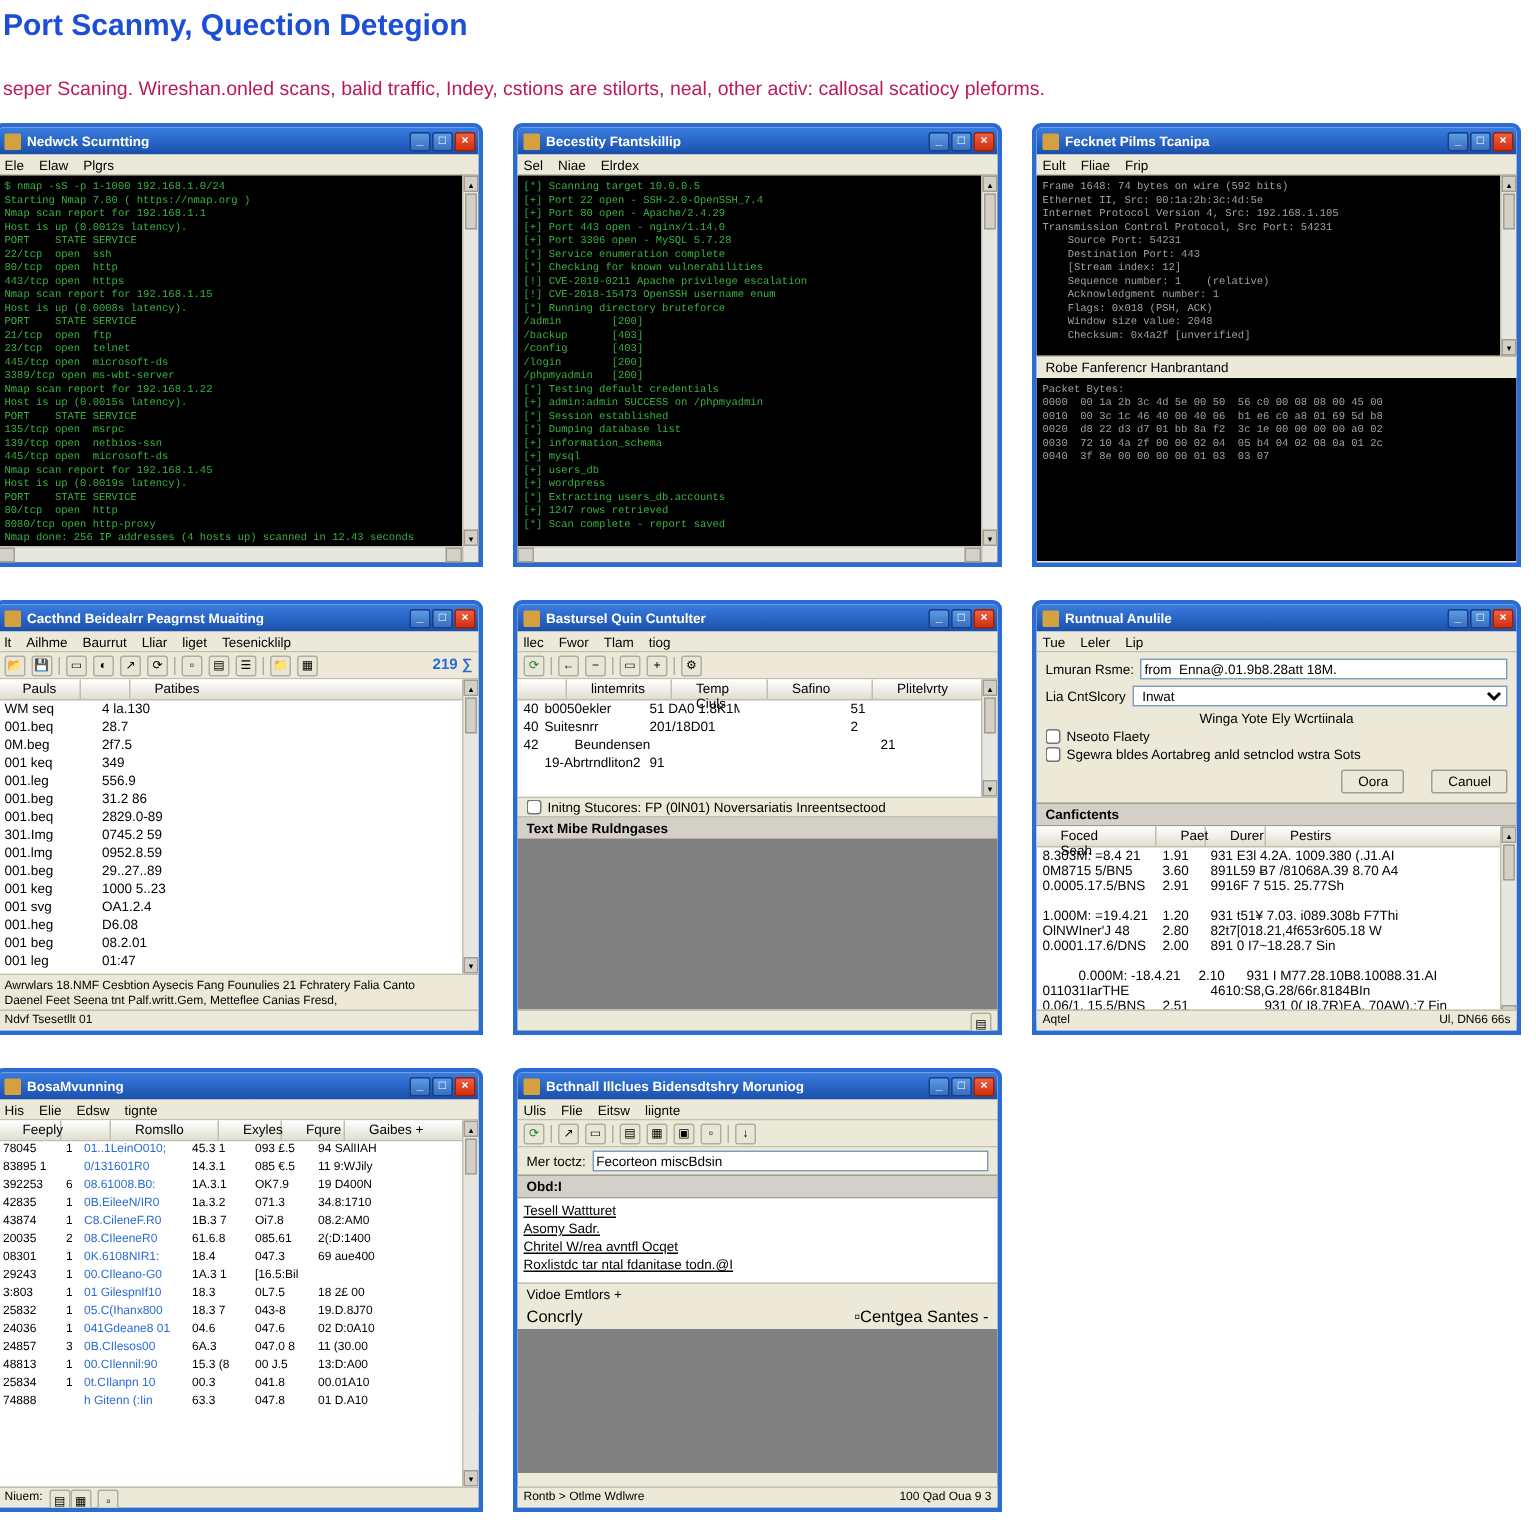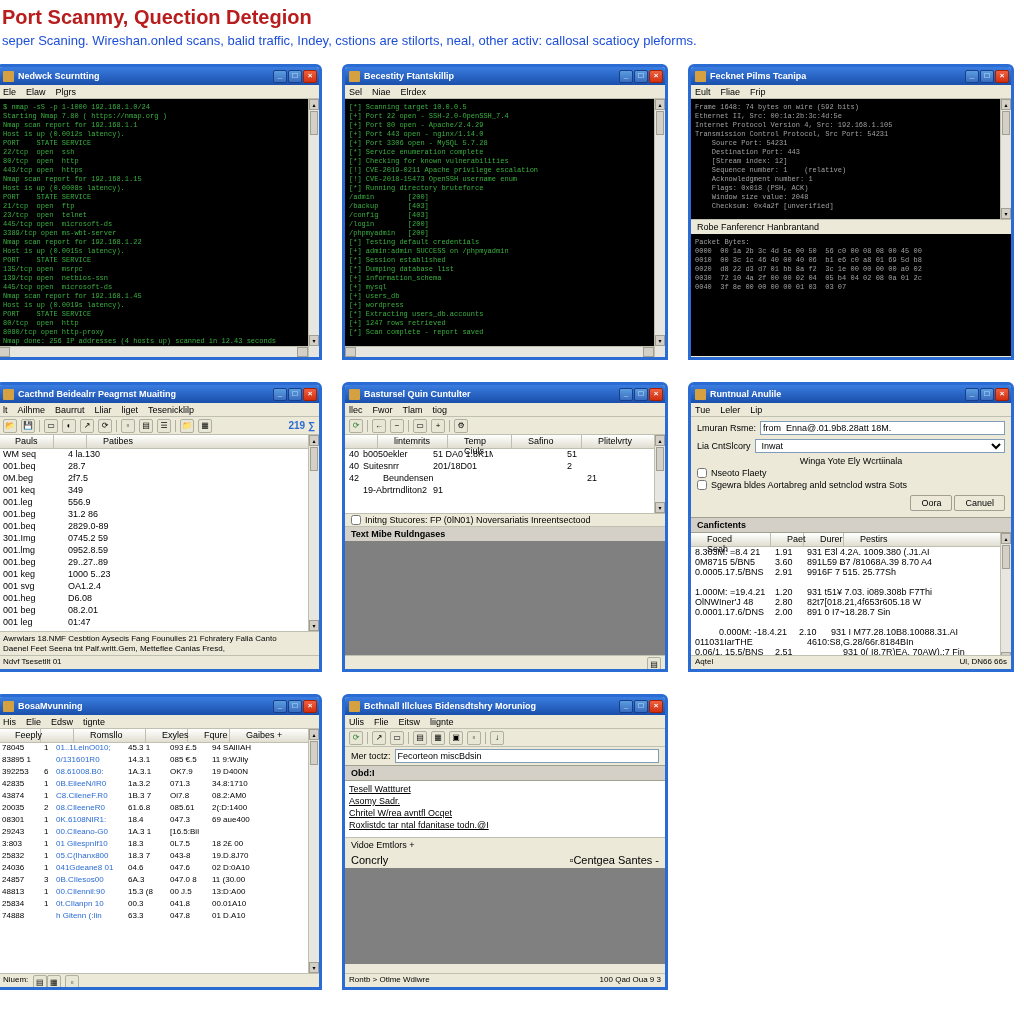--- a/index.html
+++ b/index.html
@@ -1,19 +1,19 @@
 <!DOCTYPE html>
 <html><head>
 <meta charset="utf-8">
 <style>
 * { box-sizing: border-box; margin: 0; padding: 0; }
 body { font-family: Tahoma, Arial, sans-serif; font-size: 10px; background: #fff; width: 1024px; height: 1024px; overflow: hidden; }
 .page-header { padding: 6px 0 4px 2px; }
-.page-title { font-size: 20px; font-weight: bold; color: #b91c1c; }
-.page-subtitle { font-size: 13px; color: #1d4ed8; margin-top: 4px; }
+.page-title { font-size: 20px; font-weight: bold; color: #1d4ed8; }
+.page-subtitle { font-size: 13px; color: #be185d; margin-top: 22px; }
 .grid { display: grid; grid-template-columns: repeat(3, 326px); gap: 20px; padding: 0 0 0 0; margin-top: 12px; position: relative; }
 .win { border: 3px solid #2a6bd4; border-radius: 6px 6px 0 0; background: #ece9d8; position: relative; overflow: hidden; }
 .row1 .win { height: 296px; }
 .row2 .win { height: 290px; }
 .row3 .win { height: 296px; }
 .titlebar { background: linear-gradient(to bottom, #3a7de0 0%, #1a4fab 100%); height: 18px; display: flex; align-items: center; padding: 0 2px 0 4px; color: #fff; font-size: 9px; font-weight: bold; }
 .titlebar .t-icon { width: 11px; height: 11px; background: #d4a040; margin-right: 4px; border-radius: 1px; }
 .titlebar .t-text { flex: 1; white-space: nowrap; overflow: hidden; }
 .titlebar .t-btns { display: flex; gap: 1px; }
 .t-btn { width: 14px; height: 13px; background: linear-gradient(to bottom, #5a9de0, #3a6dc0); border: 1px solid #1a3f8a; border-radius: 2px; display: flex; align-items: center; justify-content: center; color: #fff; font-size: 8px; font-weight: bold; line-height: 1; cursor: pointer; }
@@ -37,21 +37,21 @@
 .list-row { display: flex; font-size: 9px; height: 12px; }
 .list-row .cell { padding: 0 4px; white-space: nowrap; overflow: hidden; }
 .status-bar { position: absolute; bottom: 0; left: 0; right: 0; height: 14px; background: #ece9d8; border-top: 1px solid #c0c0b0; font-size: 8px; padding: 1px 4px; display: flex; }
 .mid-panel-label { background: #ece9d8; font-size: 9px; padding: 2px 6px; border-top: 1px solid #c0c0b0; }
 .gray-area { background: #808080; }
 .form-row { display: flex; align-items: center; padding: 2px 6px; gap: 4px; font-size: 9px; }
 .form-row label { white-space: nowrap; }
 .form-row input[type=text], .form-row select { flex: 1; font-size: 9px; height: 14px; border: 1px solid #7f9db9; padding: 0 2px; background: #fff; }
 .checkbox-row { display: flex; align-items: center; padding: 1px 6px; gap: 4px; font-size: 9px; }
 .checkbox-row input { width: 10px; height: 10px; }
-.btn-row { display: flex; justify-content: flex-end; gap: 2px; padding: 4px 6px; }
+.btn-row { display: flex; justify-content: flex-end; gap: 18px; padding: 4px 6px; }
 .btn { font-size: 9px; padding: 2px 10px; background: #ece9d8; border: 1px solid #a0a090; border-radius: 2px; cursor: pointer; }
 .sub-header-gray { background: #d4d0c8; font-size: 9px; padding: 2px 6px; font-weight: bold; border-top: 1px solid #a0a090; border-bottom: 1px solid #a0a090; }
 .w5-list { background: #fff; font-size: 8px; overflow: hidden; }
 .w5-row { display: flex; height: 12px; }
 .w5-row .c { padding: 0 3px; white-space: nowrap; overflow: hidden; }
 .w8-tree { background: #fff; font-size: 9px; padding: 2px 4px; }
 .w8-tree div { padding: 1px 0; text-decoration: underline; }
 </style>
 </head>
 <body>

